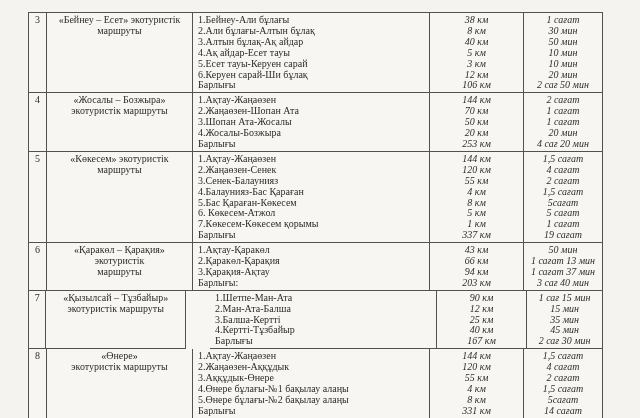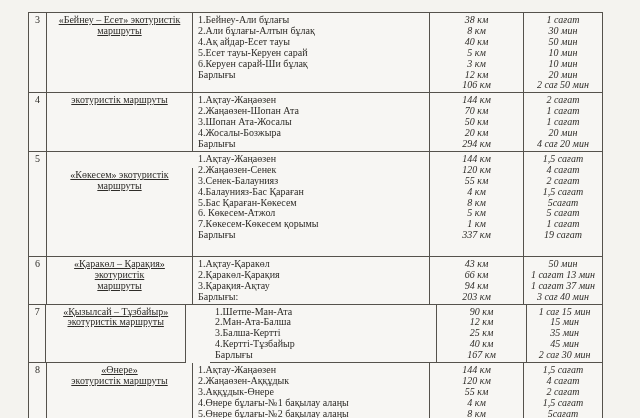--- a/index.html
+++ b/index.html
@@ -22,40 +22,41 @@
   .t-row{display:flex;}
   .cell{
     box-sizing:border-box;
     border-right:1px solid #55524c;
     border-bottom:1px solid #55524c;
     padding:2px 3px 1px 3px;
     font-size:10px;
     line-height:10.9px;
   }
   .c-num{width:18px;text-align:center;padding-left:0;padding-right:0;}
-  .c-name{width:146px;text-align:center;text-decoration:underline;}
+  .c-name{width:146px;text-align:center;}
   .c-seg{width:237px;text-align:left;padding-left:5px;}
   .c-dist{width:94px;text-align:center;font-style:italic;}
   .c-time{width:79px;text-align:center;font-style:italic;}
   .line{white-space:nowrap;}
 </style>
 </head>
 <body>
 
 <div class="page">
   <div class="doc-table" id="routes-table">
       <div class="t-row">
         <div class="cell c-num" style="min-height: 78px;">3</div>
         <div class="cell c-name" style="min-height: 78px;">
           <div>«Бейнеу – Есет» экотуристік</div>
           <div>маршруты</div>
         </div>
         <div class="cell c-seg" style="min-height: 78px;">
           <div class="line">1.Бейнеу-Али бұлағы</div>
           <div class="line">2.Али бұлағы-Алтын бұлақ</div>
+          <div class="line">3.Алтын бұлақ-Ақ айдар</div>
           <div class="line">4.Ақ айдар-Есет тауы</div>
           <div class="line">5.Есет тауы-Керуен сарай</div>
           <div class="line">6.Керуен сарай-Ши бұлақ</div>
           <div class="line">Барлығы</div>
         </div>
         <div class="cell c-dist" style="min-height: 78px;">
           <div class="line">38 км</div>
           <div class="line">8 км</div>
           <div class="line">40 км</div>
           <div class="line">5 км</div>
@@ -69,47 +70,48 @@
           <div class="line">50 мин</div>
           <div class="line">10 мин</div>
           <div class="line">10 мин</div>
           <div class="line">20 мин</div>
           <div class="line">2 сағ 50 мин</div>
         </div>
       </div>
       <div class="t-row">
         <div class="cell c-num" style="min-height: 57px;">4</div>
         <div class="cell c-name" style="min-height: 57px;">
+          <div>«Жосалы – Бозжыра»</div>
           <div>экотуристік маршруты</div>
         </div>
         <div class="cell c-seg" style="min-height: 57px;">
           <div class="line">1.Ақтау-Жаңаөзен</div>
           <div class="line">2.Жаңаөзен-Шопан Ата</div>
           <div class="line">3.Шопан Ата-Жосалы</div>
           <div class="line">4.Жосалы-Бозжыра</div>
           <div class="line">Барлығы</div>
         </div>
         <div class="cell c-dist" style="min-height: 57px;">
           <div class="line">144 км</div>
           <div class="line">70 км</div>
           <div class="line">50 км</div>
           <div class="line">20 км</div>
-          <div class="line">294 км</div>
+          <div class="line">253 км</div>
         </div>
         <div class="cell c-time" style="min-height: 57px;">
           <div class="line">2 сағат</div>
           <div class="line">1 сағат</div>
           <div class="line">1 сағат</div>
           <div class="line">20 мин</div>
           <div class="line">4 сағ 20 мин</div>
         </div>
       </div>
       <div class="t-row">
         <div class="cell c-num" style="min-height: 89px;">5</div>
-        <div class="cell c-name" style="min-height: 89px; margin-top: 16px;">
+        <div class="cell c-name" style="min-height: 89px;">
           <div>«Көкесем» экотуристік</div>
           <div>маршруты</div>
         </div>
         <div class="cell c-seg" style="min-height: 89px;">
           <div class="line">1.Ақтау-Жаңаөзен</div>
           <div class="line">2.Жаңаөзен-Сенек</div>
           <div class="line">3.Сенек-Балаунияз</div>
           <div class="line">4.Балаунияз-Бас Қараған</div>
           <div class="line">5.Бас Қараған-Көкесем</div>
           <div class="line">6. Көкесем-Атжол</div>

